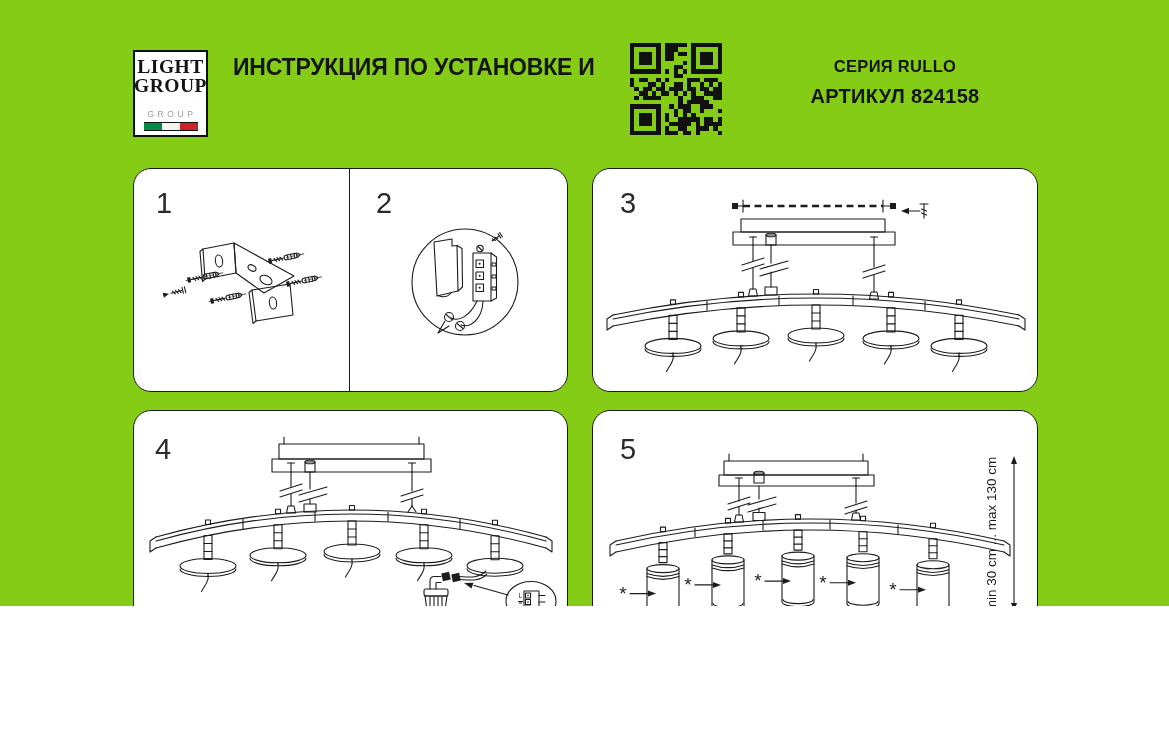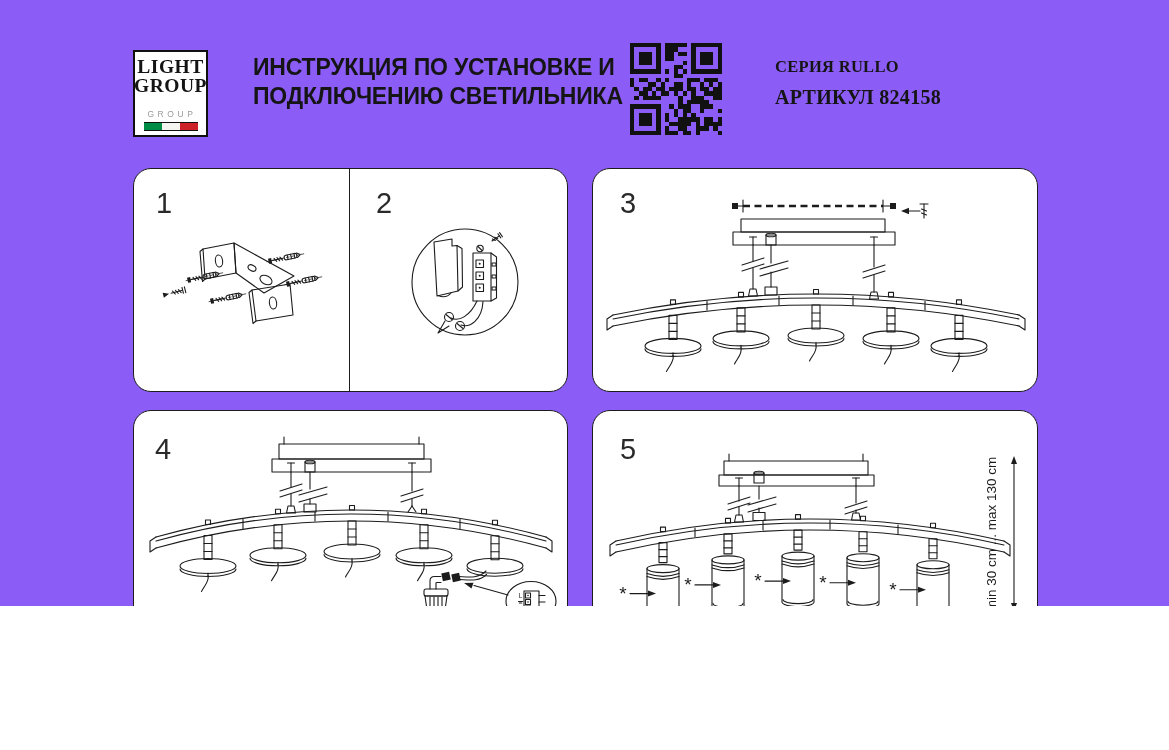--- a/index.html
+++ b/index.html
@@ -1,33 +1,33 @@
 <!DOCTYPE html>
 <html><head>
 <meta charset="utf-8">
 <style>
   html,body{margin:0;padding:0;background:#fff;}
-  .page{position:relative;width:1169px;height:606px;background:#8b5cf6;overflow:hidden;
+  .page{position:relative;width:1169px;height:606px;background:#84cc16;overflow:hidden;
         font-family:"Liberation Sans",sans-serif;color:#1c1c1c;}
   
   .logo{position:absolute;left:133px;top:50px;width:75px;height:87px;border:2.5px solid #101010;
         box-sizing:border-box;display:flex;flex-direction:column;align-items:center;justify-content:center;
         background:#fff;}
   .logo-big{font-family:"Liberation Serif",serif;font-weight:700;font-size:19.5px;line-height:19px;
         letter-spacing:.5px;color:#141414;}
   .logo-group{font-size:8.5px;letter-spacing:3.6px;color:#9a9a9a;margin-top:14px;margin-left:3px;}
   .flag{width:54px;height:7px;border-top:1.3px solid #111;border-bottom:1.3px solid #111;
         display:flex;margin-top:3px;}
   .flag span{flex:1;}
   .flag .fg{background:#008C45;} .flag .fw{background:#F4F5F0;} .flag .fr{background:#CD212A;}
   .title{position:absolute;left:233px;top:53px;font-size:23px;font-weight:700;line-height:29px;
-        letter-spacing:-0.2px;color:#151515;white-space:nowrap;margin-left:20px;}
+        letter-spacing:-0.2px;color:#151515;white-space:nowrap;}
   .qr{position:absolute;left:630px;top:43px;width:92px;height:92px;}
   .qr svg{width:100%;height:100%;}
-  .series-block{position:absolute;left:775px;top:57px;width:240px;color:#151515;font-family:Liberation Serif, serif;}
+  .series-block{position:absolute;left:775px;top:57px;width:240px;text-align:center;color:#151515;}
   .series{font-size:16.5px;font-weight:700;letter-spacing:.3px;}
   .article{font-size:20px;font-weight:700;margin-top:9px;letter-spacing:.3px;}
   
   .panel{position:absolute;border:1.6px solid #1c1c1c;border-radius:18px;box-sizing:border-box;background:#fff;}
   .p12{left:133px;top:168px;width:435px;height:224px;}
   .p3{left:592px;top:168px;width:446px;height:224px;}
   .p4{left:133px;top:410px;width:435px;height:278px;}
   .p5{left:592px;top:410px;width:446px;height:278px;}
   .divider{position:absolute;left:215px;top:0;bottom:0;width:0;border-left:1.5px solid #1c1c1c;}
   .stepnum{position:absolute;font-size:29px;line-height:1;color:#2a2a2a;}
@@ -54,21 +54,20 @@
     <div class="logo-group">GROUP</div>
     <div class="flag">
       <span class="fg"></span>
         <span class="fw"></span>
         <span class="fr"></span>
     </div>
   </div>
 
   <div class="title">
     <div>ИНСТРУКЦИЯ ПО УСТАНОВКЕ И</div>
-    <div>ПОДКЛЮЧЕНИЮ СВЕТИЛЬНИКА</div>
   </div>
 
   <div class="qr">
     <svg id="qr" viewBox="0 0 21 21" shape-rendering="crispEdges">
         <rect x="0" y="0" width="1" height="1"></rect>
         <rect x="1" y="0" width="1" height="1"></rect>
         <rect x="2" y="0" width="1" height="1"></rect>
         <rect x="3" y="0" width="1" height="1"></rect>
         <rect x="4" y="0" width="1" height="1"></rect>
         <rect x="5" y="0" width="1" height="1"></rect>

